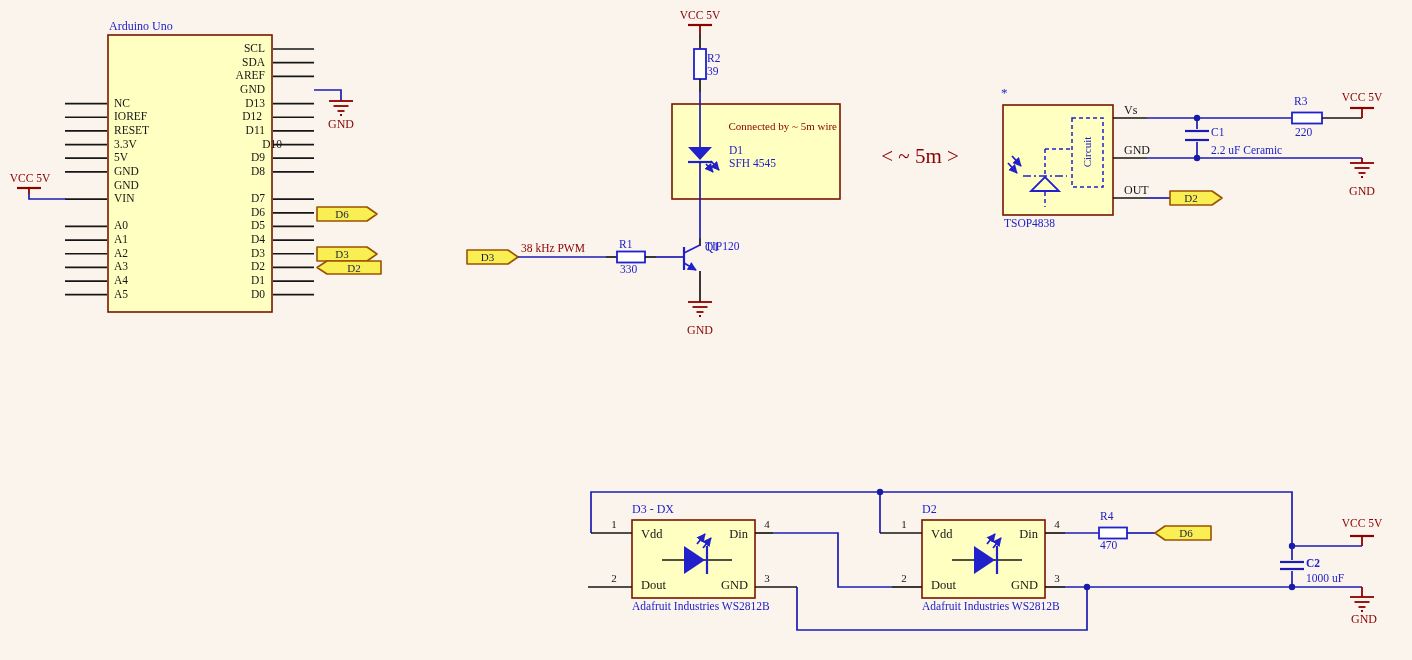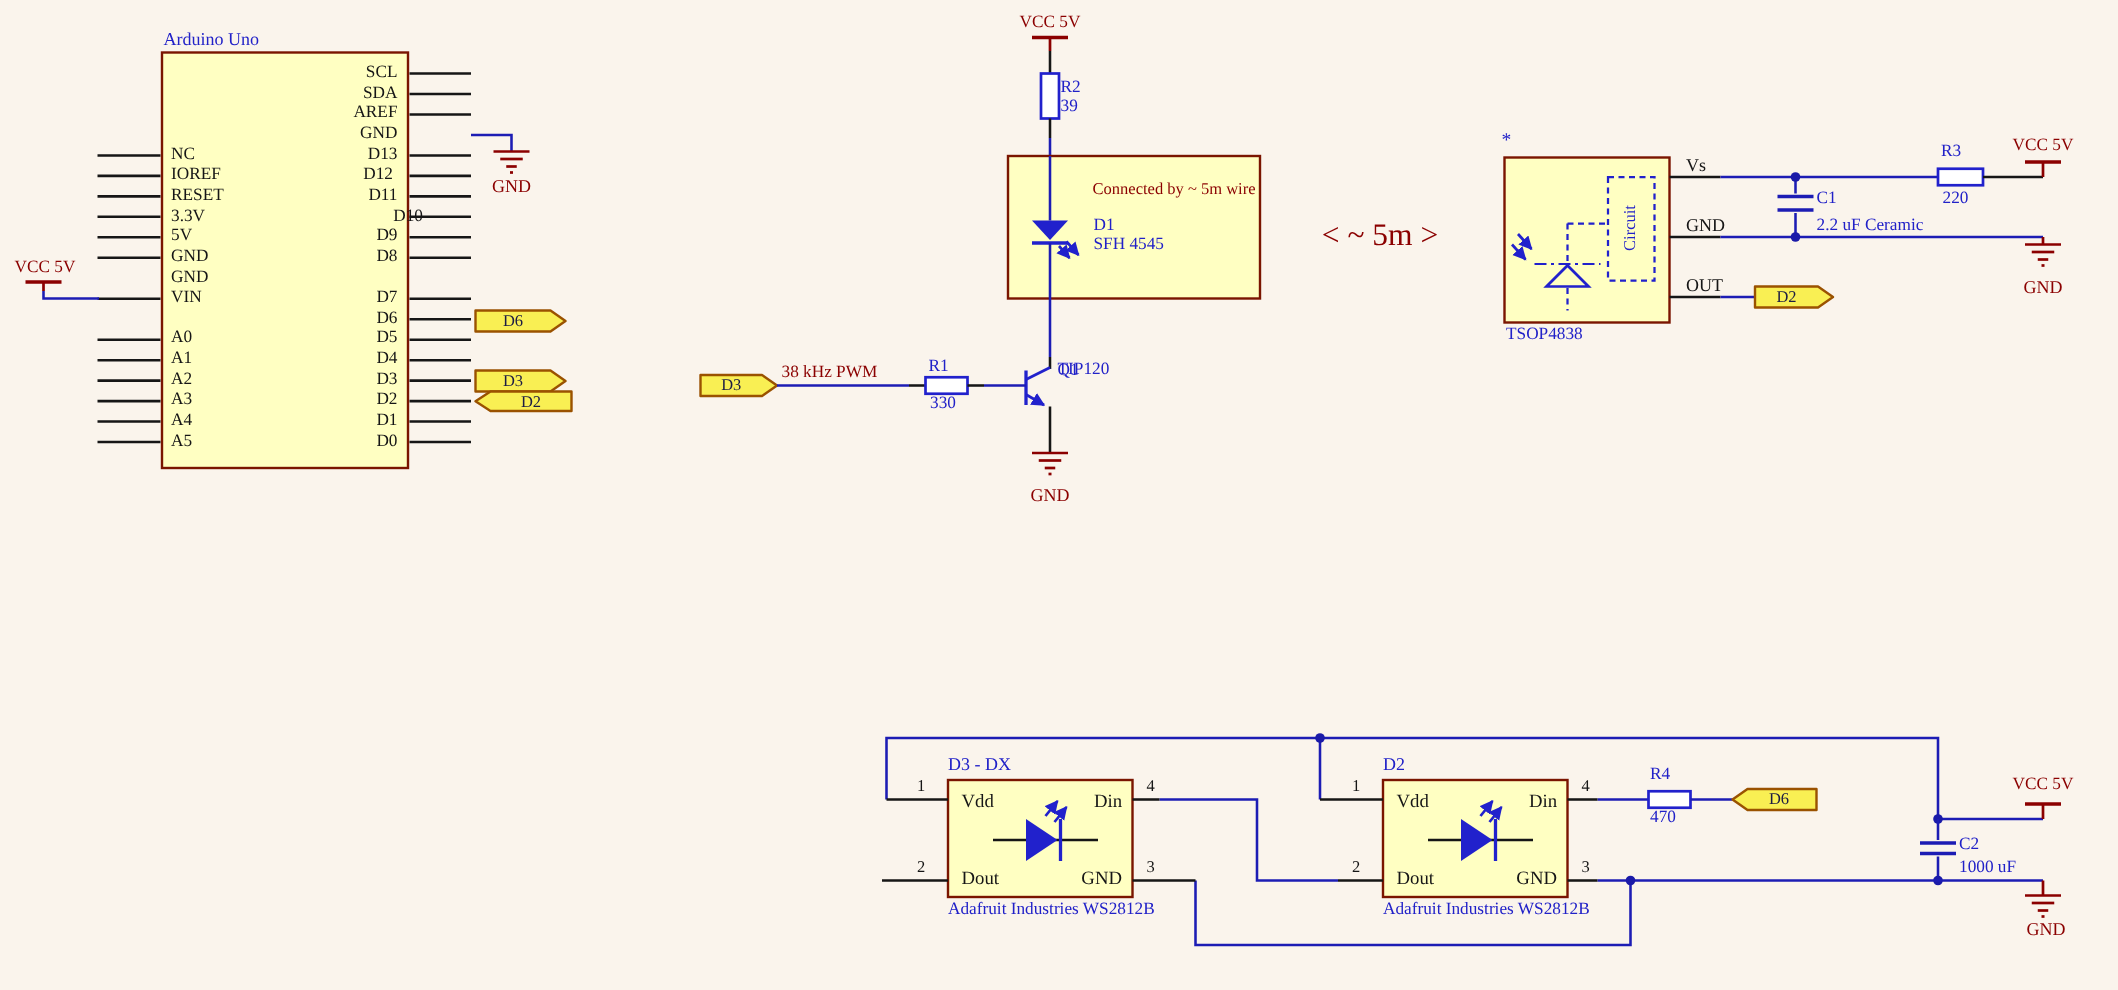--- a/index.html
+++ b/index.html
@@ -277,21 +277,21 @@
 <div class="txt t-blue s115" style="left:1211px;top:126px;">C1</div>
 <div class="txt t-blue s115" style="left:1211px;top:144px;">2.2 uF Ceramic</div>
 <div class="txt t-blue s115" style="left:1294px;top:95px;">R3</div>
 <div class="txt t-blue s115" style="left:1295px;top:126px;">220</div>
 <div class="txt t-red s115 ctr" style="left:1334px;top:91px;width:56px;">VCC 5V</div>
 <div class="txt t-red s12 ctr" style="left:1337px;top:185px;width:50px;">GND</div>
 
 <div class="txt t-blue s115" style="left:1100px;top:510px;">R4</div>
 <div class="txt t-blue s115" style="left:1100px;top:539px;">470</div>
 <div class="txt t-navy s11 ctr" style="left:1163px;top:526.5px;width:46px;">D6</div>
-<div class="txt t-blue s115" style="left:1306px;top:557px;">C2</div>
+<div class="txt t-blue s115" style="left:1306px;top:557px;font-weight:bold;">C2</div>
 <div class="txt t-blue s115" style="left:1306px;top:572px;">1000 uF</div>
 <div class="txt t-red s115 ctr" style="left:1334px;top:517px;width:56px;">VCC 5V</div>
 <div class="txt t-red s12 ctr" style="left:1339px;top:613px;width:50px;">GND</div>
 
 <div class="txt t-black s115" style="left: 114px; top: 96.6px;">NC</div>
     <div class="txt t-black s115" style="left: 114px; top: 110.25px;">IOREF</div>
     <div class="txt t-black s115" style="left: 114px; top: 123.9px;">RESET</div>
     <div class="txt t-black s115" style="left: 114px; top: 137.55px;">3.3V</div>
     <div class="txt t-black s115" style="left: 114px; top: 151.2px;">5V</div>
     <div class="txt t-black s115" style="left: 114px; top: 164.85px;">GND</div>

